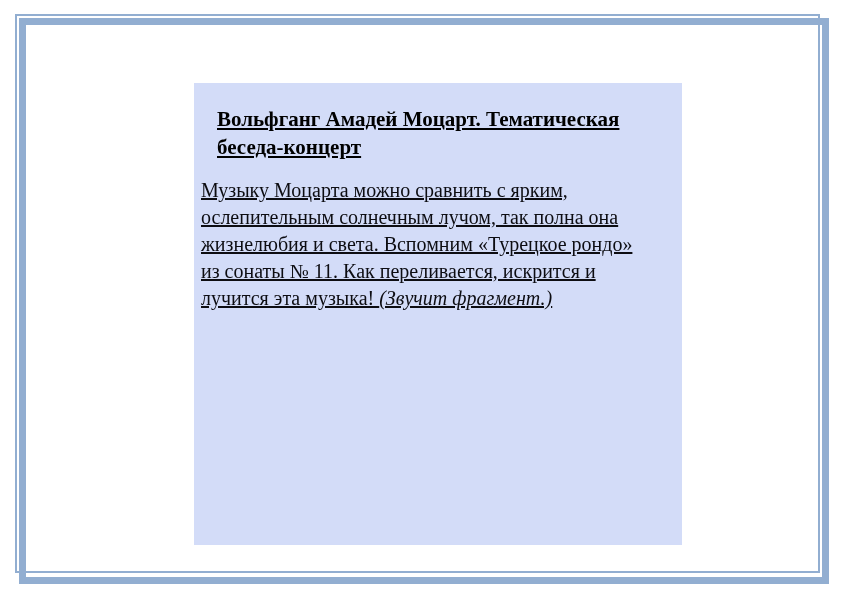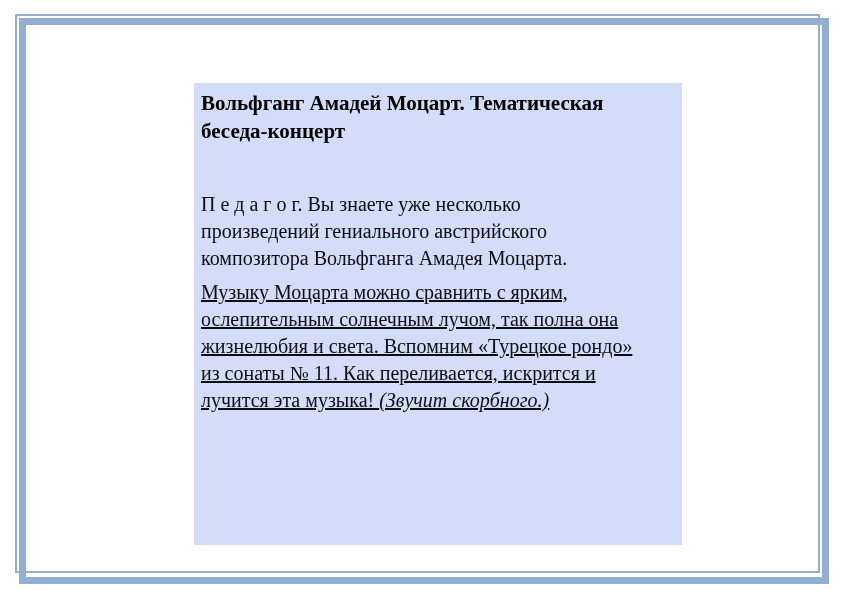--- a/index.html
+++ b/index.html
@@ -39,26 +39,27 @@
     top: 83px;
     width: 488px;
     height: 462px;
     box-sizing: border-box;
     padding: 6px 7px;
     background: var(--textbox-bg, #d3dcf8);
     color: var(--body-text, #0d0d12);
     overflow: hidden;
   }
   .slide-title {
-    margin: 0;
+    margin: 16px;
     font-size: 21px;
     line-height: 28px;
     font-weight: bold;
     color: var(--title-text, #000000);
     white-space: pre;
+    text-decoration: underline;
   }
   .para {
     margin: 0;
     font-size: 20px;
     line-height: 27px;
     white-space: pre;
   }
   .para-1 { margin-top: 46px; }
   .para-2 { margin-top: 7px; text-decoration: underline; }
   .para-3 { margin-top: 0; }
@@ -68,24 +69,21 @@
 <body>
 
 <div class="slide">
   <div class="frame-thin"></div>
   <div class="frame-thick"></div>
 
   <div class="textbox">
     <h1 class="slide-title">Вольфганг Амадей Моцарт. Тематическая
 беседа-концерт</h1>
 
-    <p class="para para-1"><span>П е д а г о г. Вы знаете уже несколько
-произведений гениального австрийского
-композитора Вольфганга Амадея Моцарта.</span><span class="stage-direction"></span></p>
 
     <p class="para para-2"><span>Музыку Моцарта можно сравнить с ярким,
 ослепительным солнечным лучом, так полна она
 жизнелюбия и света. Вспомним «Турецкое рондо»
 из сонаты № 11. Как переливается, искрится и
-лучится эта музыка! </span><span class="stage-direction">(Звучит скорбного.)</span></p>
+лучится эта музыка! </span><span class="stage-direction">(Звучит фрагмент.)</span></p>
 
   </div>
 </div>
 
 </body></html>

